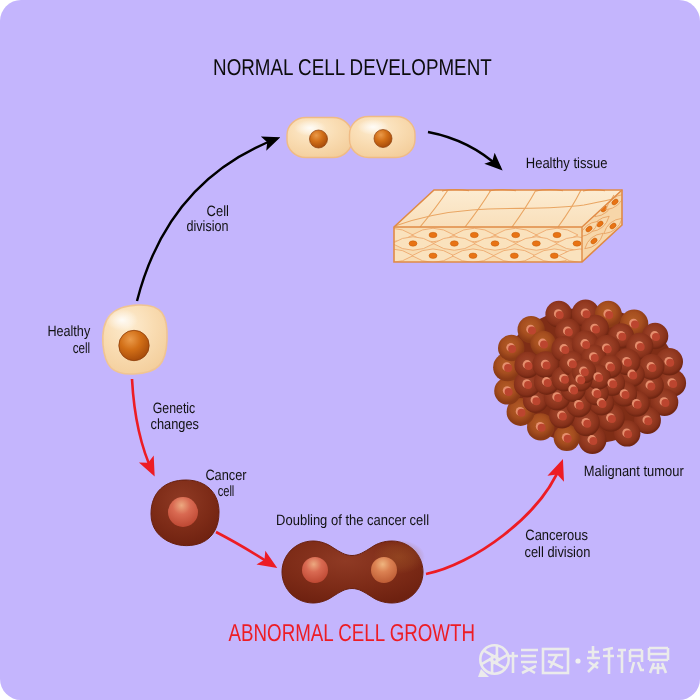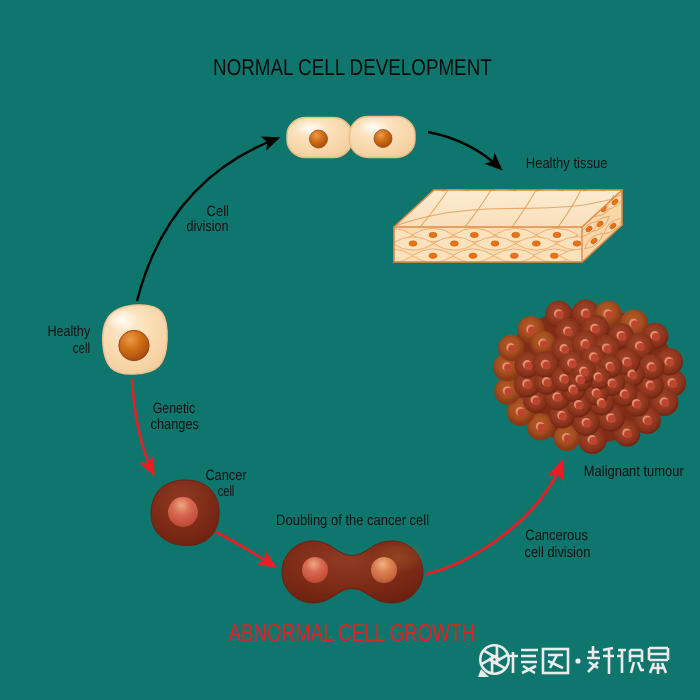--- a/index.html
+++ b/index.html
@@ -1,16 +1,16 @@
 <!DOCTYPE html>
 <html><head><meta charset="utf-8">
 <style>
 html,body{margin:0;padding:0;background:#ffffff;-webkit-font-smoothing:antialiased;}
-#wrap{position:relative;width:700px;height:700px;background:#0f766e;overflow:hidden;
- font-family:"Liberation Sans", sans-serif;}
+#wrap{position:relative;width:700px;height:700px;background:#c4b5fd;overflow:hidden;
+ font-family:"Liberation Sans", sans-serif;border-radius:21px;}
 text{font-family:"Liberation Sans", sans-serif;text-rendering:geometricPrecision;}
 </style></head>
 <body>
 <div id="wrap">
 <svg width="700" height="700" viewBox="0 0 700 700">
 <defs>
   <marker id="ab" viewBox="0 0 10 10" refX="8" refY="5" markerWidth="7.5" markerHeight="7.5" orient="auto-start-reverse">
     <path d="M 0 0.8 L 10 5 L 0 9.2 L 2.2 5 Z" fill="#000"></path>
   </marker>
   <marker id="ar" viewBox="0 0 10 10" refX="8" refY="5" markerWidth="7.5" markerHeight="7.5" orient="auto-start-reverse">

